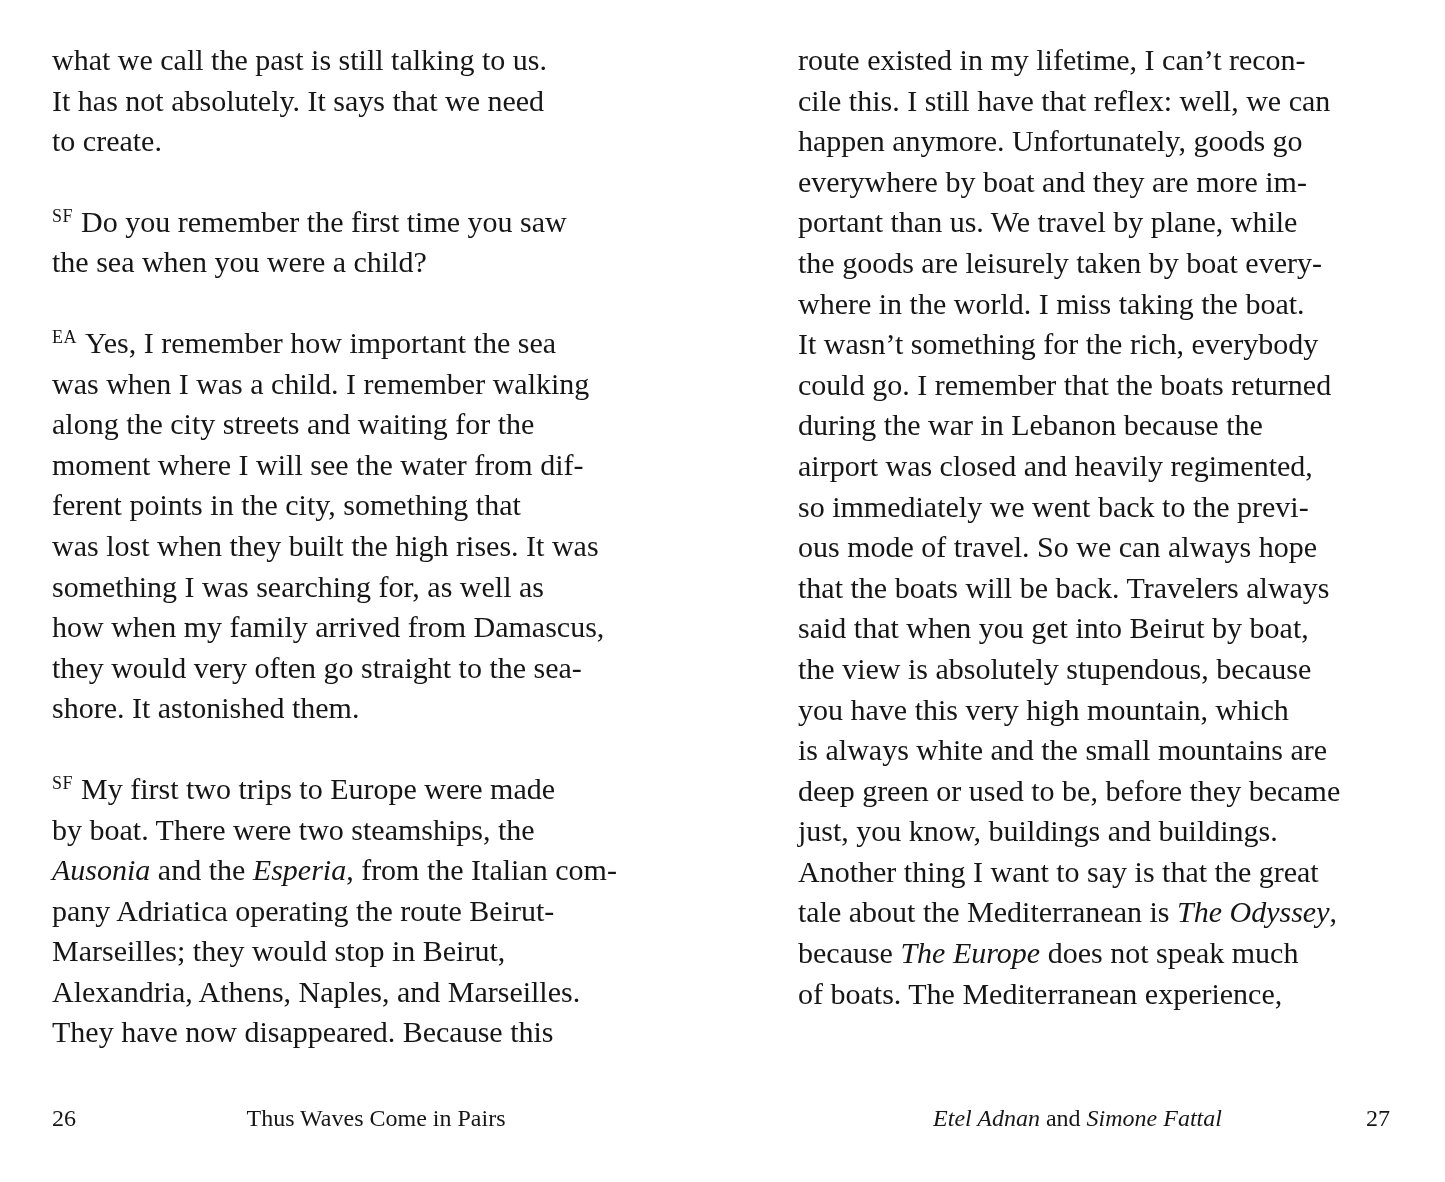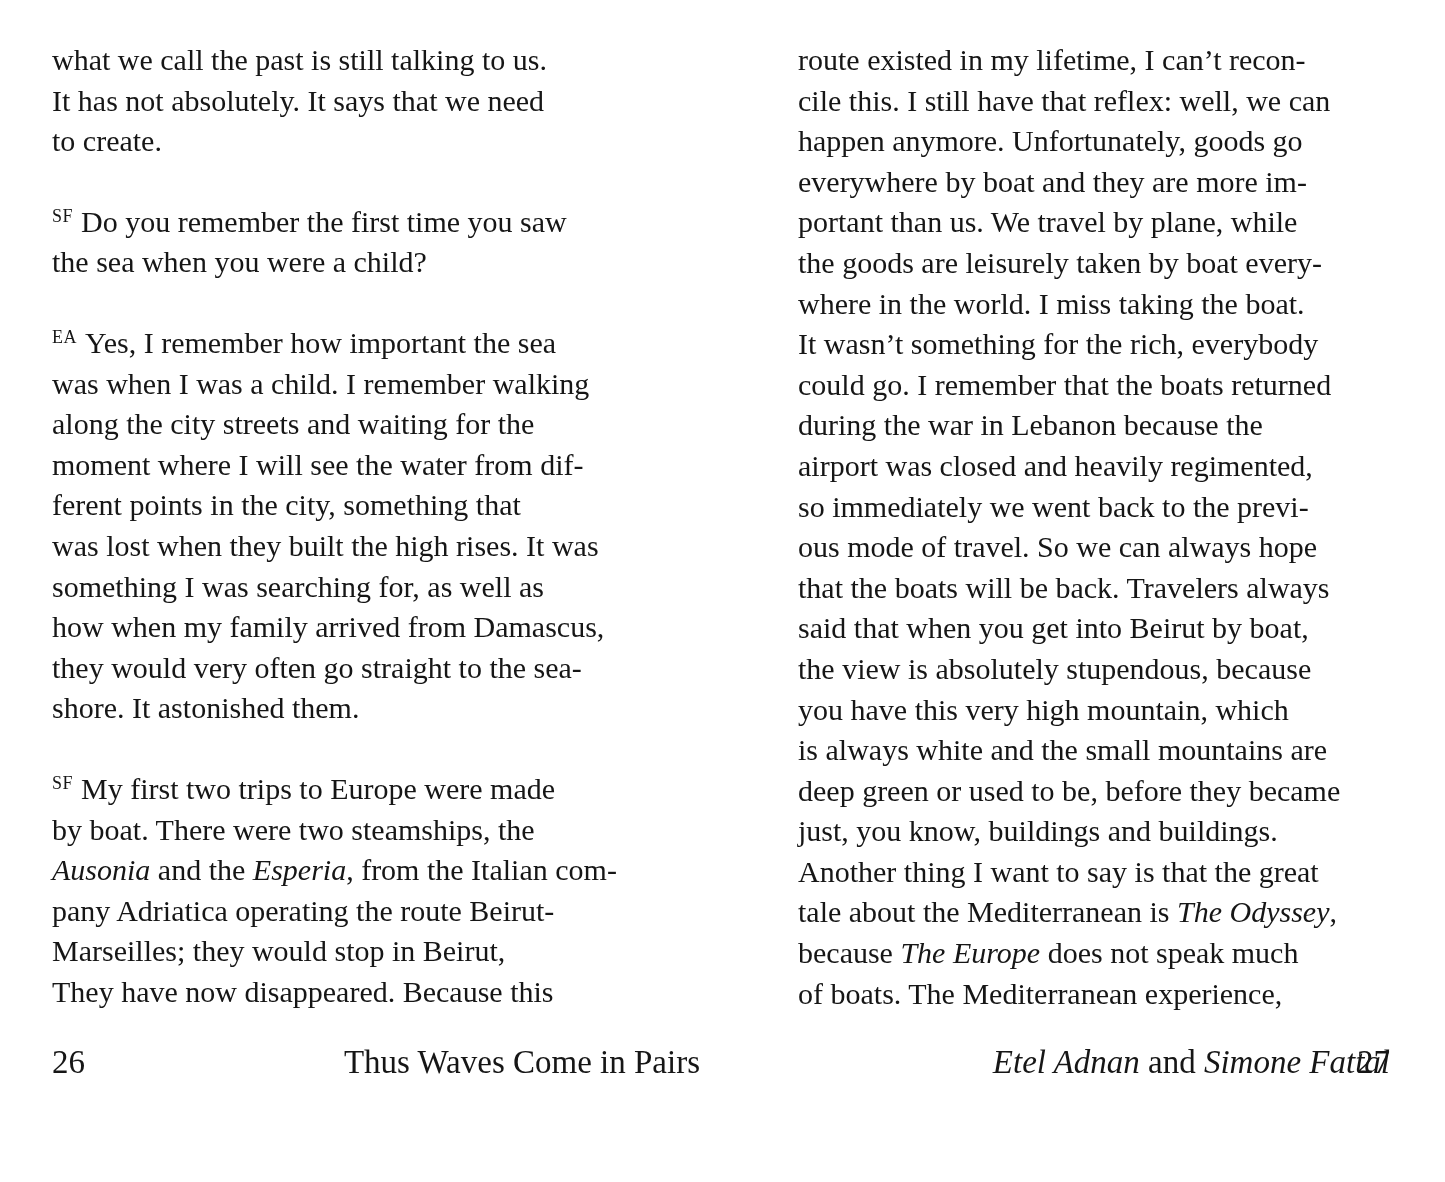--- a/index.html
+++ b/index.html
@@ -31,24 +31,24 @@
     font-size: 18px;
     line-height: 0;
     position: relative;
     top: -10px;
     margin-right: 8px;
     letter-spacing: 0.5px;
   }
   em { }
   .footer {
     position: absolute;
-    top: 1044px;
-    font-size: 33px;
+    top: 1100px;
+    font-size: 24px;
     line-height: 36px;
-    text-align: right;
+    text-align: center;
   }
   #left-footer  { left: 52px;  width: 648px; }
   #right-footer { left: 765px; width: 625px; }
   .page-number { position: absolute; top: 0; }
   #left-footer  .page-number { left: 0; }
   #right-footer .page-number { right: 0; }
 </style>
 </head>
 <body>
 
@@ -73,20 +73,21 @@
       <div class="line"><span>how when my family arrived from Damascus,</span></div>
       <div class="line"><span>they would very often go straight to the sea-</span></div>
       <div class="line"><span>shore. It astonished them.</span></div>
     </div>
     <div class="paragraph">
       <div class="line"><span class="speaker">SF</span><span>My first two trips to Europe were made</span></div>
       <div class="line"><span>by boat. There were two steamships, the</span></div>
       <div class="line"><em>Ausonia</em><span> and the </span><em>Esperia</em><span>, from the Italian com-</span></div>
       <div class="line"><span>pany Adriatica operating the route Beirut-</span></div>
       <div class="line"><span>Marseilles; they would stop in Beirut,</span></div>
+      <div class="line"><span>Alexandria, Athens, Naples, and Marseilles.</span></div>
       <div class="line"><span>They have now disappeared. Because this</span></div>
     </div>
   </div>
 
 <div id="right-col" class="text-column">
     <div class="paragraph">
       <div class="line"><span>route existed in my lifetime, I can’t recon-</span></div>
       <div class="line"><span>cile this. I still have that reflex: well, we can</span></div>
       <div class="line"><span>happen anymore. Unfortunately, goods go</span></div>
       <div class="line"><span>everywhere by boat and they are more im-</span></div>

